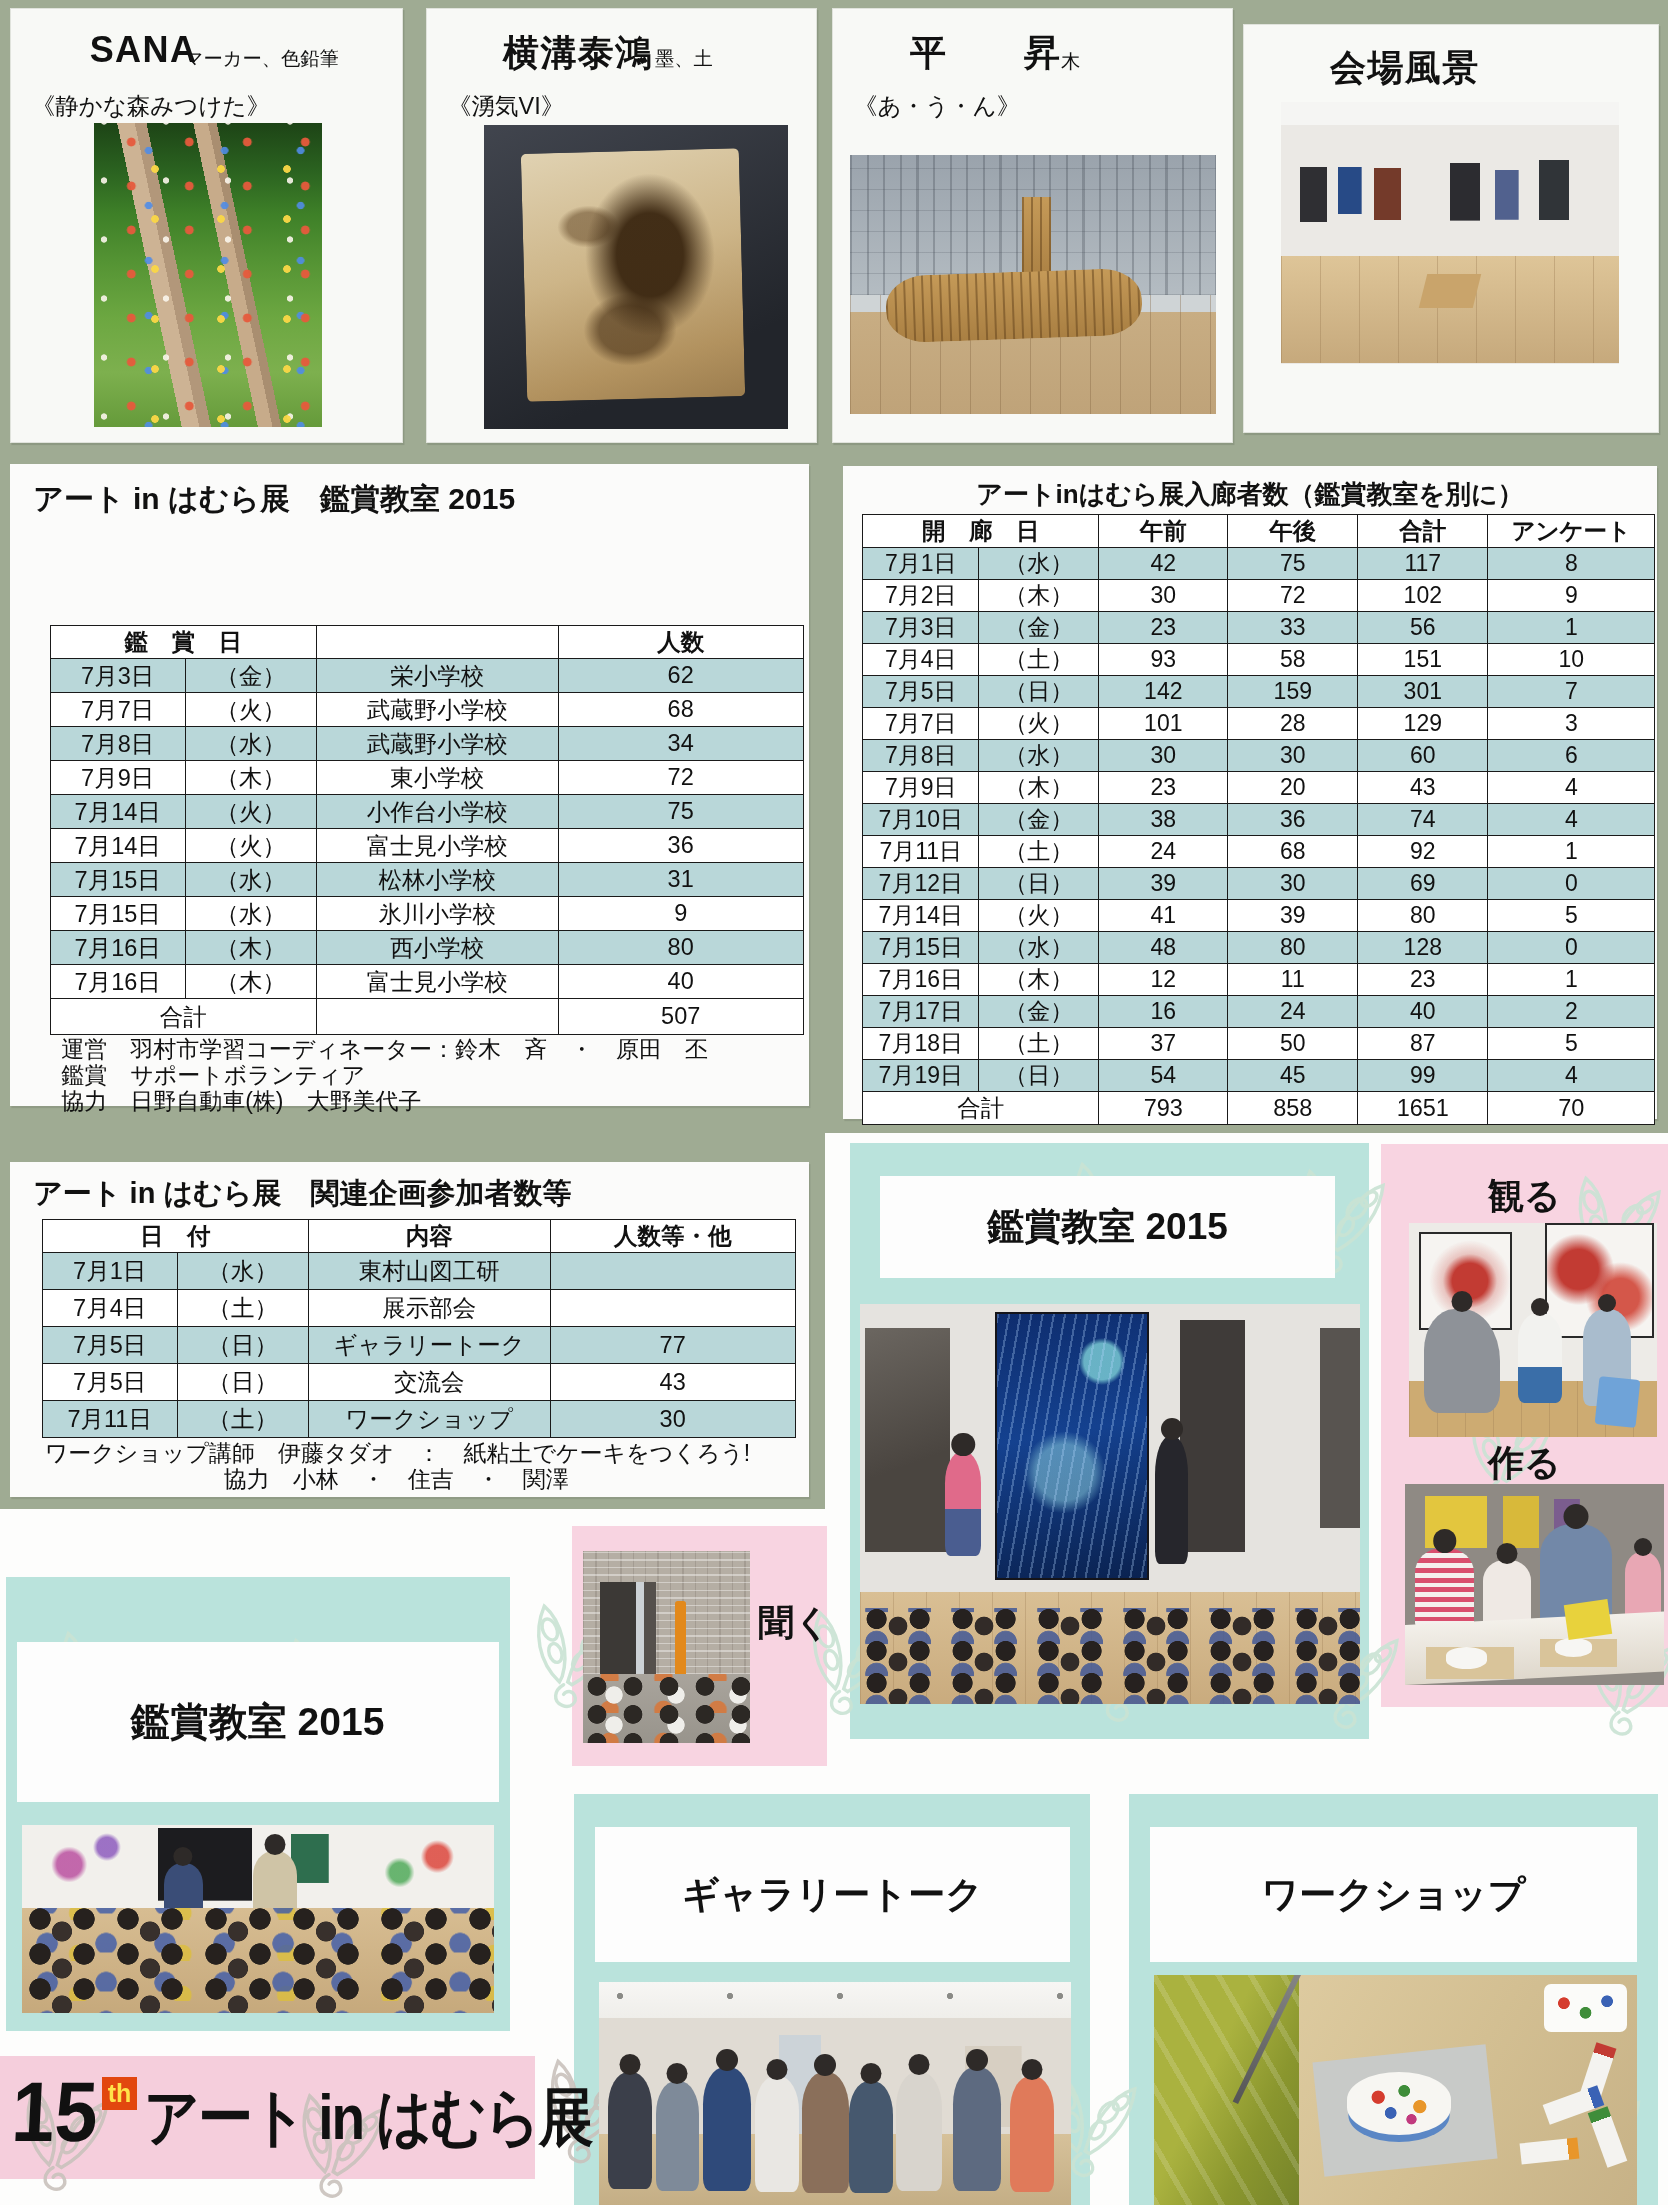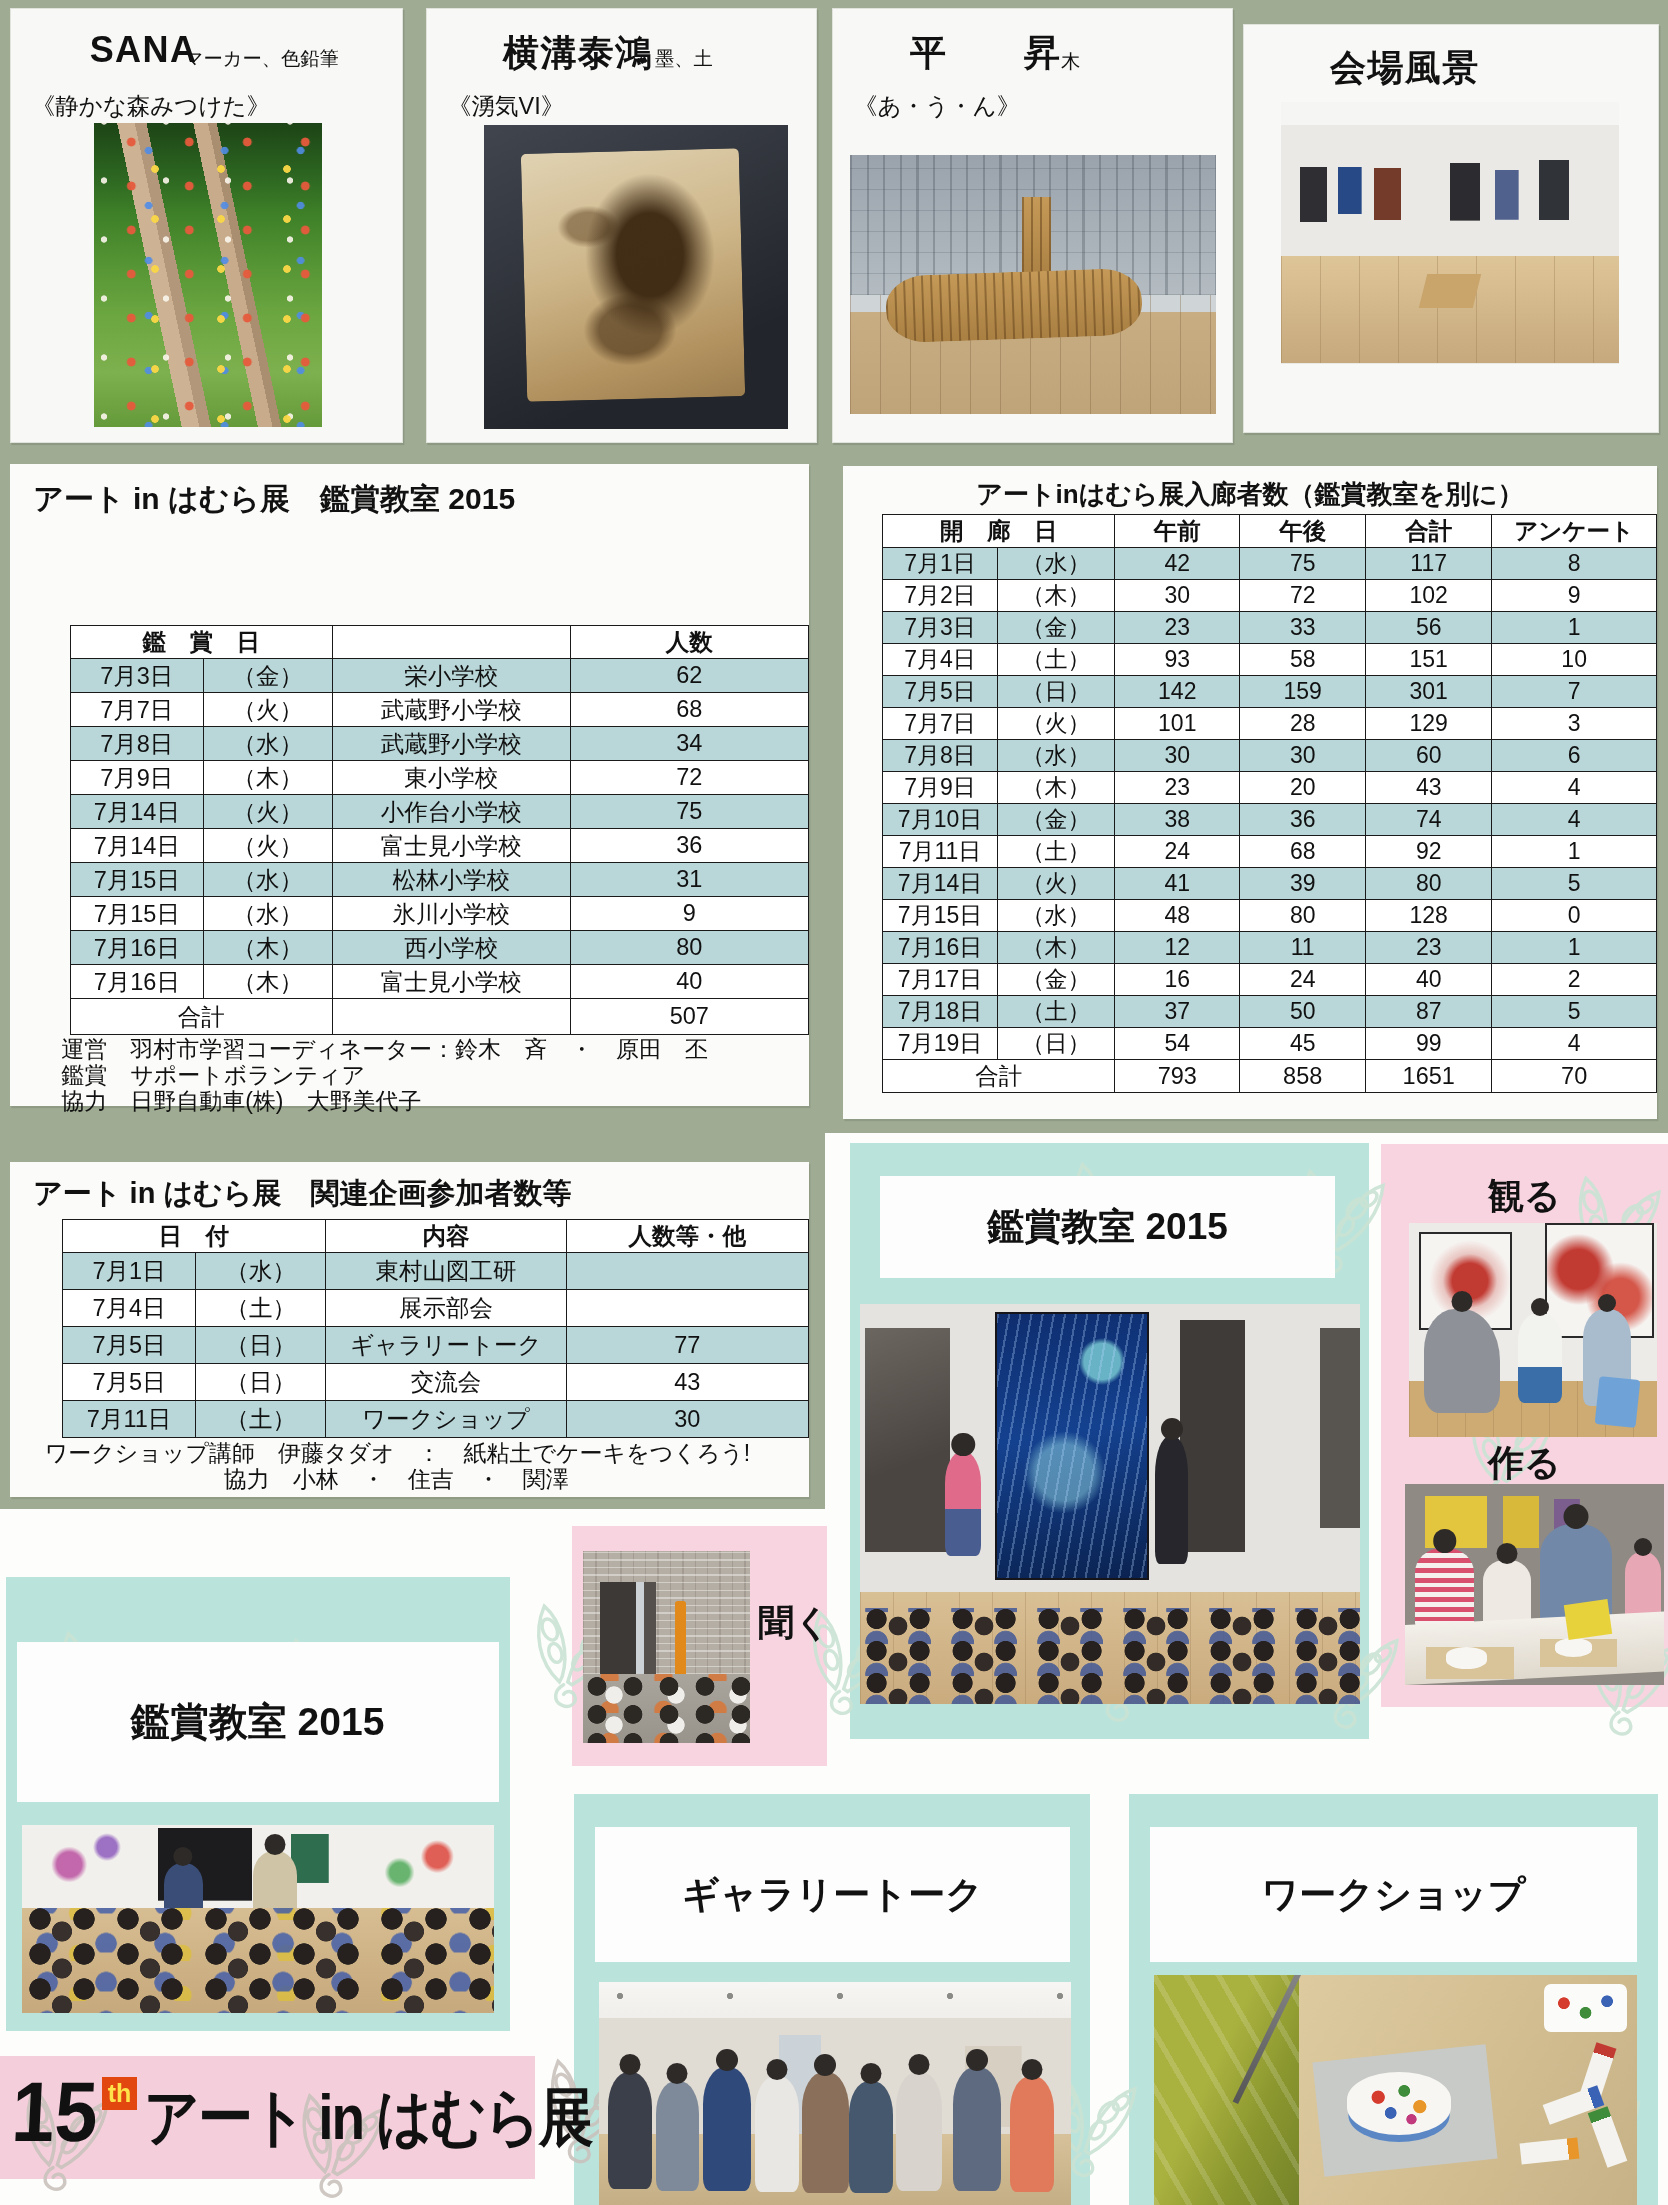--- a/index.html
+++ b/index.html
@@ -11,21 +11,21 @@
   .sage{background:#9FAB93;}
   .card{background:#f8f9f6;border:0.7px solid #e0e3dc;box-shadow:1.4px 2.1px 0 rgba(60,70,55,.18);}
   .panel{background:#fbfbfa;box-shadow:1.4px 2.1px 0 rgba(60,70,55,.15);}
   .tealp{background:#BAE3DC;}
   .pinkp{background:#F8D4E1;}
   .whitebox{background:#fdfdfd;}
   .artist{font-size:36px;font-weight:700;letter-spacing:1.4px;margin-left:47px;}
   .medium{font-size:19.3px;font-weight:400;}
   .work{font-size:23.5px;}
   .ttl{font-weight:700;white-space:nowrap;}
-  .dtable{border-collapse:collapse;table-layout:fixed;position:absolute;background:#fff;z-index:2;margin-left:20px;}
+  .dtable{border-collapse:collapse;table-layout:fixed;position:absolute;background:#fff;z-index:2;}
   .dtable th,.dtable td{border:1.4px solid #1a1a1a;text-align:center;vertical-align:middle;
       font-size:23.5px;white-space:nowrap;overflow:hidden;padding:0;}
   .dtable thead th{background:#fff;font-weight:700;}
   .dtable tbody tr:nth-child(odd) td{background:#B9D7D9;}
   .dtable tfoot td{background:#fff;}
   .kansho thead th{height:32px}.kansho tbody td{height:33px}.kansho tfoot td{height:35px}
   .visitors thead th{height:32px}.visitors tbody td{height:30px;font-size:23px}.visitors tfoot td{height:32px}
   .related thead th{height:32px}.related tbody td{height:36px}
   .note{font-size:23px;white-space:nowrap;margin-left:28px;}
   .label-c{display:flex;align-items:center;justify-content:center;font-size:37px;font-weight:700;white-space:nowrap;}
@@ -340,20 +340,28 @@
           </tr>
           <tr>
             <td>7月11日</td>
             <td>（土）</td>
             <td>24</td>
             <td>68</td>
             <td>92</td>
             <td>1</td>
           </tr>
           <tr>
+            <td>7月12日</td>
+            <td>（日）</td>
+            <td>39</td>
+            <td>30</td>
+            <td>69</td>
+            <td>0</td>
+          </tr>
+          <tr>
             <td>7月14日</td>
             <td>（火）</td>
             <td>41</td>
             <td>39</td>
             <td>80</td>
             <td>5</td>
           </tr>
           <tr>
             <td>7月15日</td>
             <td>（水）</td>

